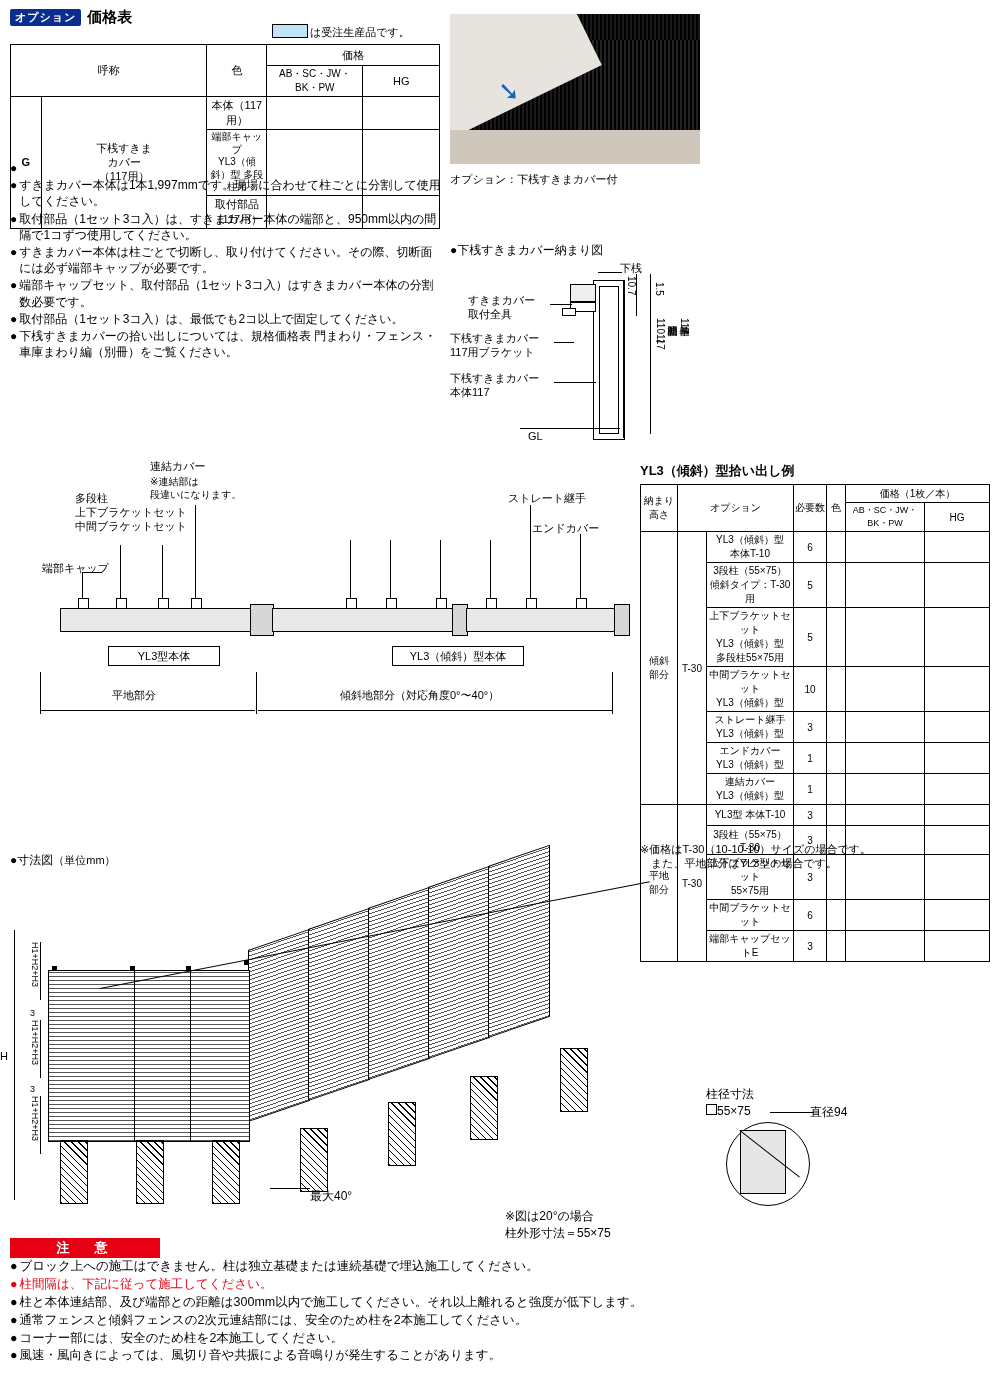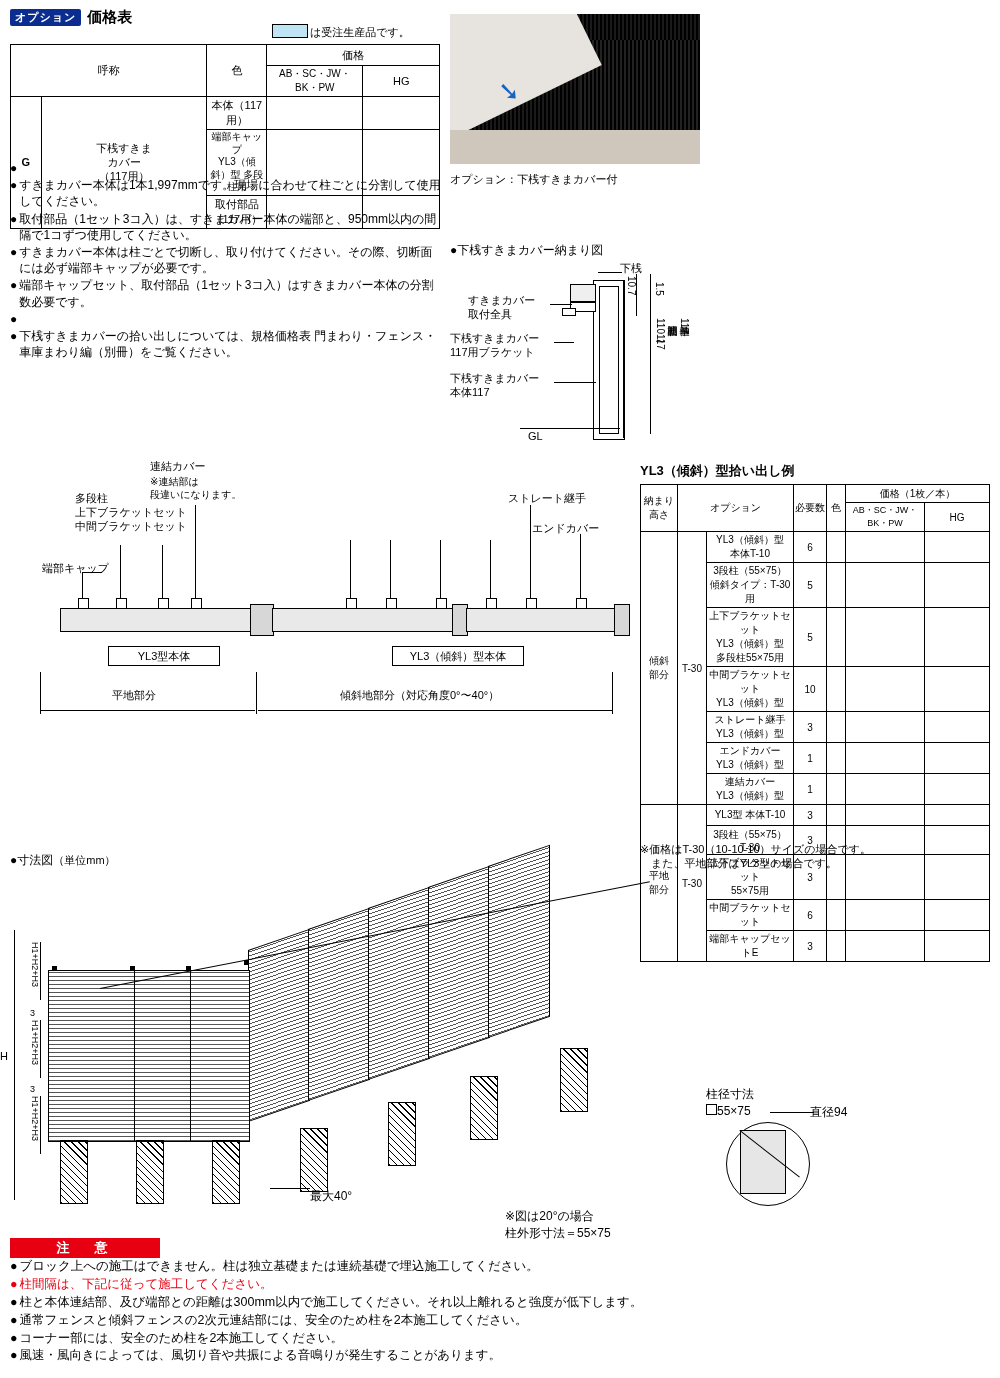--- a/index.html
+++ b/index.html
@@ -145,20 +145,21 @@
   <div class="bullet">
       <span class="dot">●</span>
       <span>すきまカバー本体は柱ごとで切断し、取り付けてください。その際、切断面には必ず端部キャップが必要です。</span>
     </div>
   <div class="bullet">
       <span class="dot">●</span>
       <span>端部キャップセット、取付部品（1セット3コ入）はすきまカバー本体の分割数必要です。</span>
     </div>
   <div class="bullet">
       <span class="dot">●</span>
+      <span>取付部品（1セット3コ入）は、最低でも2コ以上で固定してください。</span>
     </div>
   <div class="bullet">
       <span class="dot">●</span>
       <span>下桟すきまカバーの拾い出しについては、規格価格表 門まわり・フェンス・車庫まわり編（別冊）をご覧ください。</span>
     </div>
 </div>
 
 <div class="abs photo" style="left:450px;top:14px;">
   <div class="dark"></div>
   <div class="fence2"></div>

